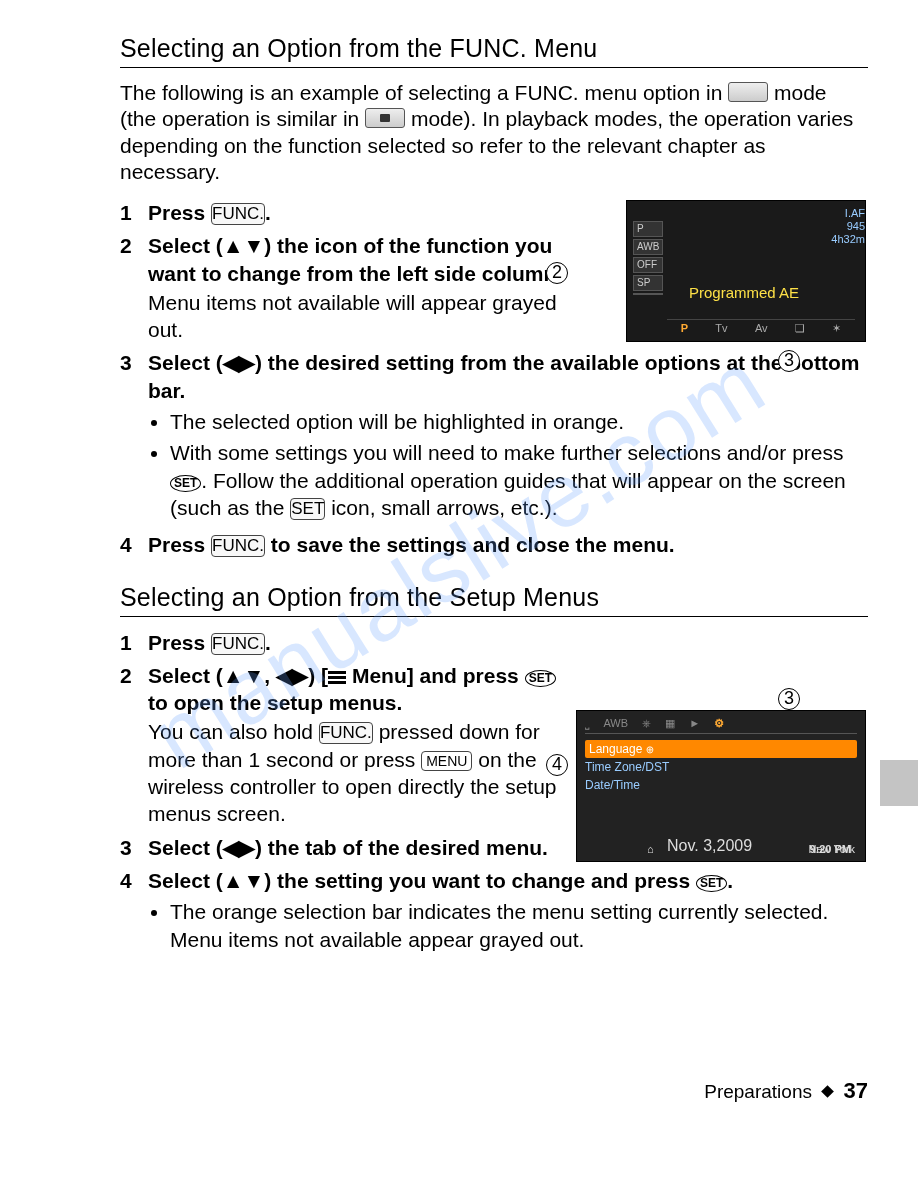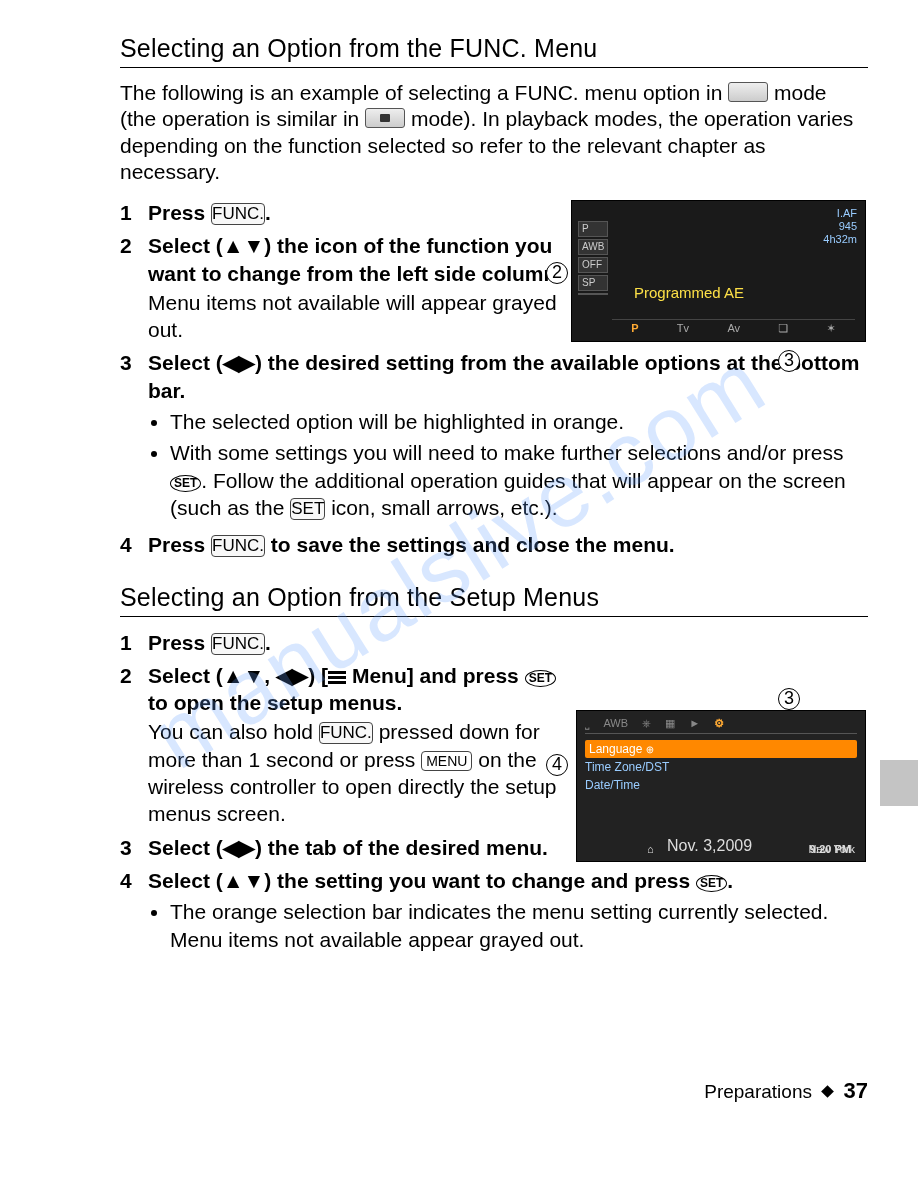--- a/index.html
+++ b/index.html
@@ -133,23 +133,23 @@
     position: absolute;
     border: 1px solid #000;
     background: #1a1a1a;
     color: #ccc;
     font-size: 12px;
     box-sizing: border-box;
   }
   .screenshot-1 {
     right: 52px;
     top: 200px;
-    width: 295px;
+    width: 240px;
     height: 142px;
-    padding: 6px 8px;
+    padding: 6px 0;
   }
   .screenshot-1 .row-top{
     display:flex; justify-content:space-between; font-size:11px;
   }
   .screenshot-1 .left-col{
     position:absolute; left:6px; top:20px; font-size:10px; line-height:14px;
     display:flex; flex-direction:column;
   }
   .screenshot-1 .left-col span{
     background:#333; border:1px solid #555; padding:0 3px; margin-bottom:2px;

